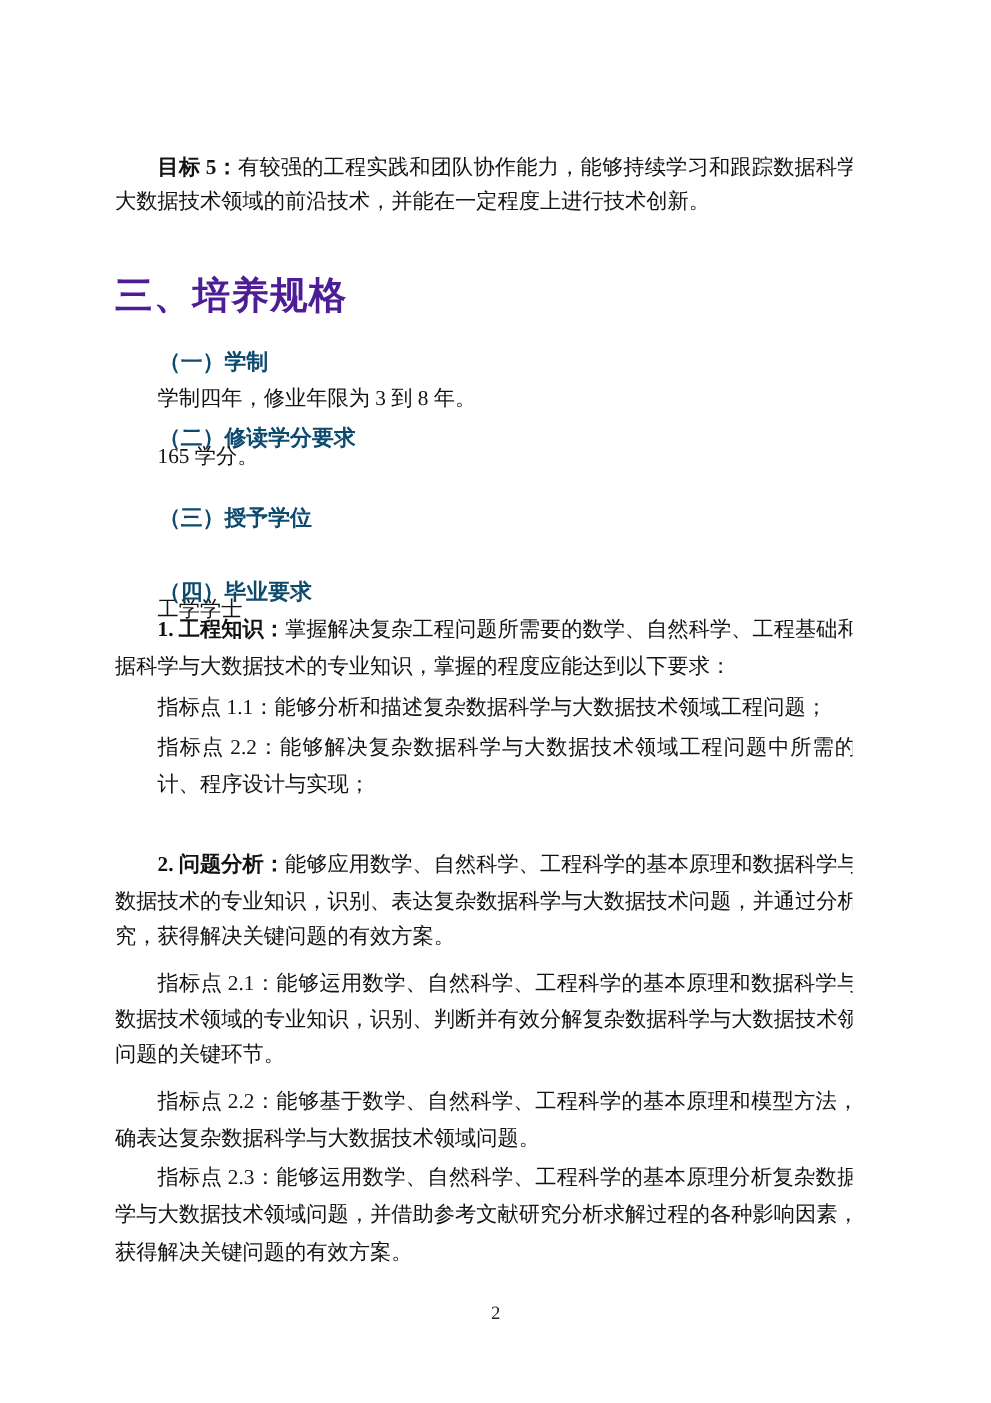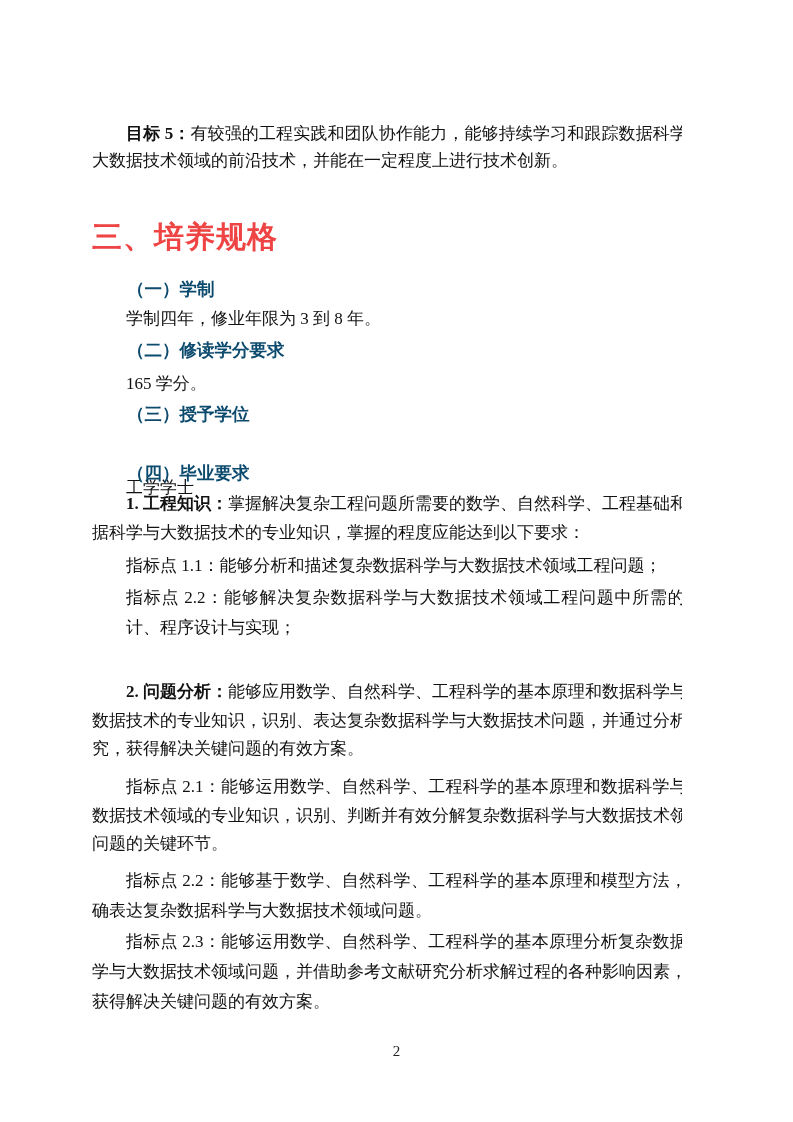--- a/index.html
+++ b/index.html
@@ -30,21 +30,21 @@
   }
   .para b {
     font-weight: bold;
   }
   .doc-heading {
     font-family: "Liberation Sans", sans-serif;
     font-weight: bold;
     font-size: 30px;
     line-height: 34px;
     letter-spacing: 1px;
-    color: #ef4444;
+    color: #4c1d95;
   }
   .subhead {
     font-family: "Liberation Sans", sans-serif;
     font-weight: bold;
     font-size: 17.5px;
     line-height: 28px;
     text-indent: 2em;
     color: #0c4a6e;
   }
   .plain {
@@ -77,21 +77,21 @@
 <div class="page">
 
   <p class="blk para" style="top:121px; line-height:26.5px;"><b>目标 5：</b><span>有较强的工程实践和团队协作能力，能够持续学习和跟踪数据科学与大数据技术领域的前沿技术，并能在一定程度上进行技术创新。</span></p>
 
   <h2 class="blk doc-heading" style="top:220px;">三、培养规格</h2>
 
   <p class="blk subhead" style="top:275px;">（一）学制</p>
   <p class="blk plain" style="top:305px;">学制四年，修业年限为 3 到 8 年。</p>
 
   <p class="blk subhead" style="top:336px;">（二）修读学分要求</p>
-  <p class="blk plain" style="top:370px;">165 学分。</p>
+  <p class="blk plain" style="top:351px;">165 学分。</p>
 
   <p class="blk subhead" style="top:400px;">（三）授予学位</p>
   <p class="blk plain" style="top:428px;margin-top:46px;">工学学士</p>
 
   <p class="blk subhead" style="top:459px;">（四）毕业要求</p>
 
   <p class="blk para" style="top:490px;"><b>1. 工程知识：</b><span>掌握解决复杂工程问题所需要的数学、自然科学、工程基础和数据科学与大数据技术的专业知识，掌握的程度应能达到以下要求：</span></p>
 
   <p class="blk indicator" style="top:551px;">指标点 1.1：能够分析和描述复杂数据科学与大数据技术领域工程问题；</p>
 

